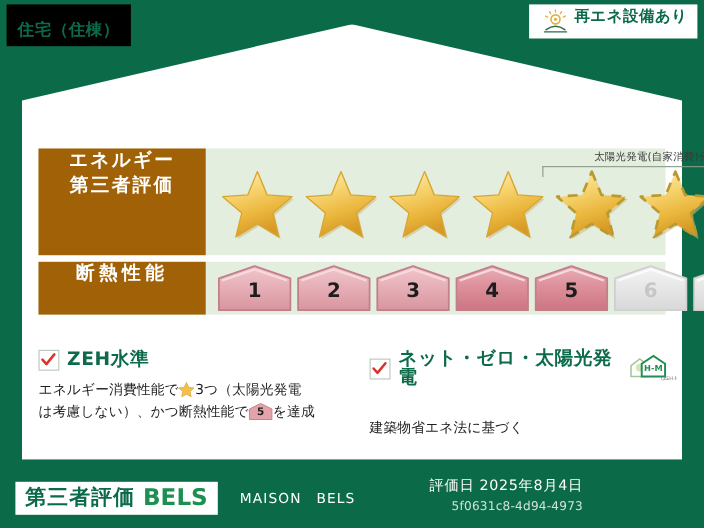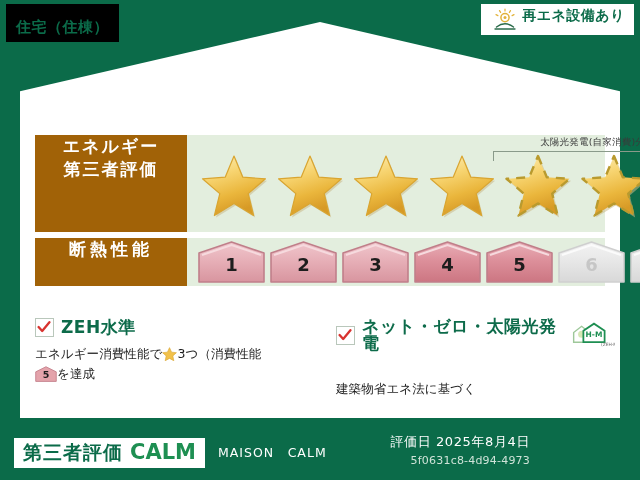--- a/index.html
+++ b/index.html
@@ -363,22 +363,22 @@
             <path d="M1.6 7 L5.2 11 L12.4 2.2" fill="none" stroke="#d8332f" stroke-width="2.3" stroke-linecap="round" stroke-linejoin="round"></path>
           </svg>
         </span>
         <span class="crit-title">ZEH水準</span>
       </div>
       <div class="crit-body">
         <span>エネルギー消費性能で</span><span class="inline-star">
           <svg viewBox="0 0 24 23" xmlns="http://www.w3.org/2000/svg">
             <polygon points="12,1 15.3,8.2 23,9.1 17.3,14.3 18.9,22 12,18.2 5.1,22 6.7,14.3 1,9.1 8.7,8.2" fill="#f2c14a" stroke="#d9a531" stroke-width="1"></polygon>
           </svg>
-        </span><span>3つ（消費性能</span><br>
-        <span class="inline-house">
+        </span><span>3つ（太陽光発電</span><br>
+        <span>は考慮しない）、かつ断熱性能で</span><span class="inline-house">
           <svg viewBox="0 0 30 22" xmlns="http://www.w3.org/2000/svg">
             <polygon points="1,21 1,8 15,1 29,8 29,21" fill="#e4a3ab" stroke="#c4808b" stroke-width="1.2"></polygon>
           </svg>
           <b>5</b>
         </span><span>を達成</span>
       </div>
     </div>
 
     <div class="crit">
       <div class="crit-head">
@@ -401,20 +401,20 @@
       <div class="crit-body">
         <br>
         <span>建築物省エネ法に基づく</span>
       </div>
     </div>
   </div>
 
   <div class="footer">
     <div class="bels-box">
       <span class="bels-jp">第三者評価</span>
-      <span class="bels-en">CALM</span>
+      <span class="bels-en">BELS</span>
     </div>
-    <div class="owner">MAISON　CALM</div>
+    <div class="owner">MAISON　BELS</div>
     <div class="eval-date">評価日 2025年8月4日</div>
     <div class="eval-id">5f0631c8-4d94-4973</div>
   </div>
 
 </div>
 
 </body></html>

